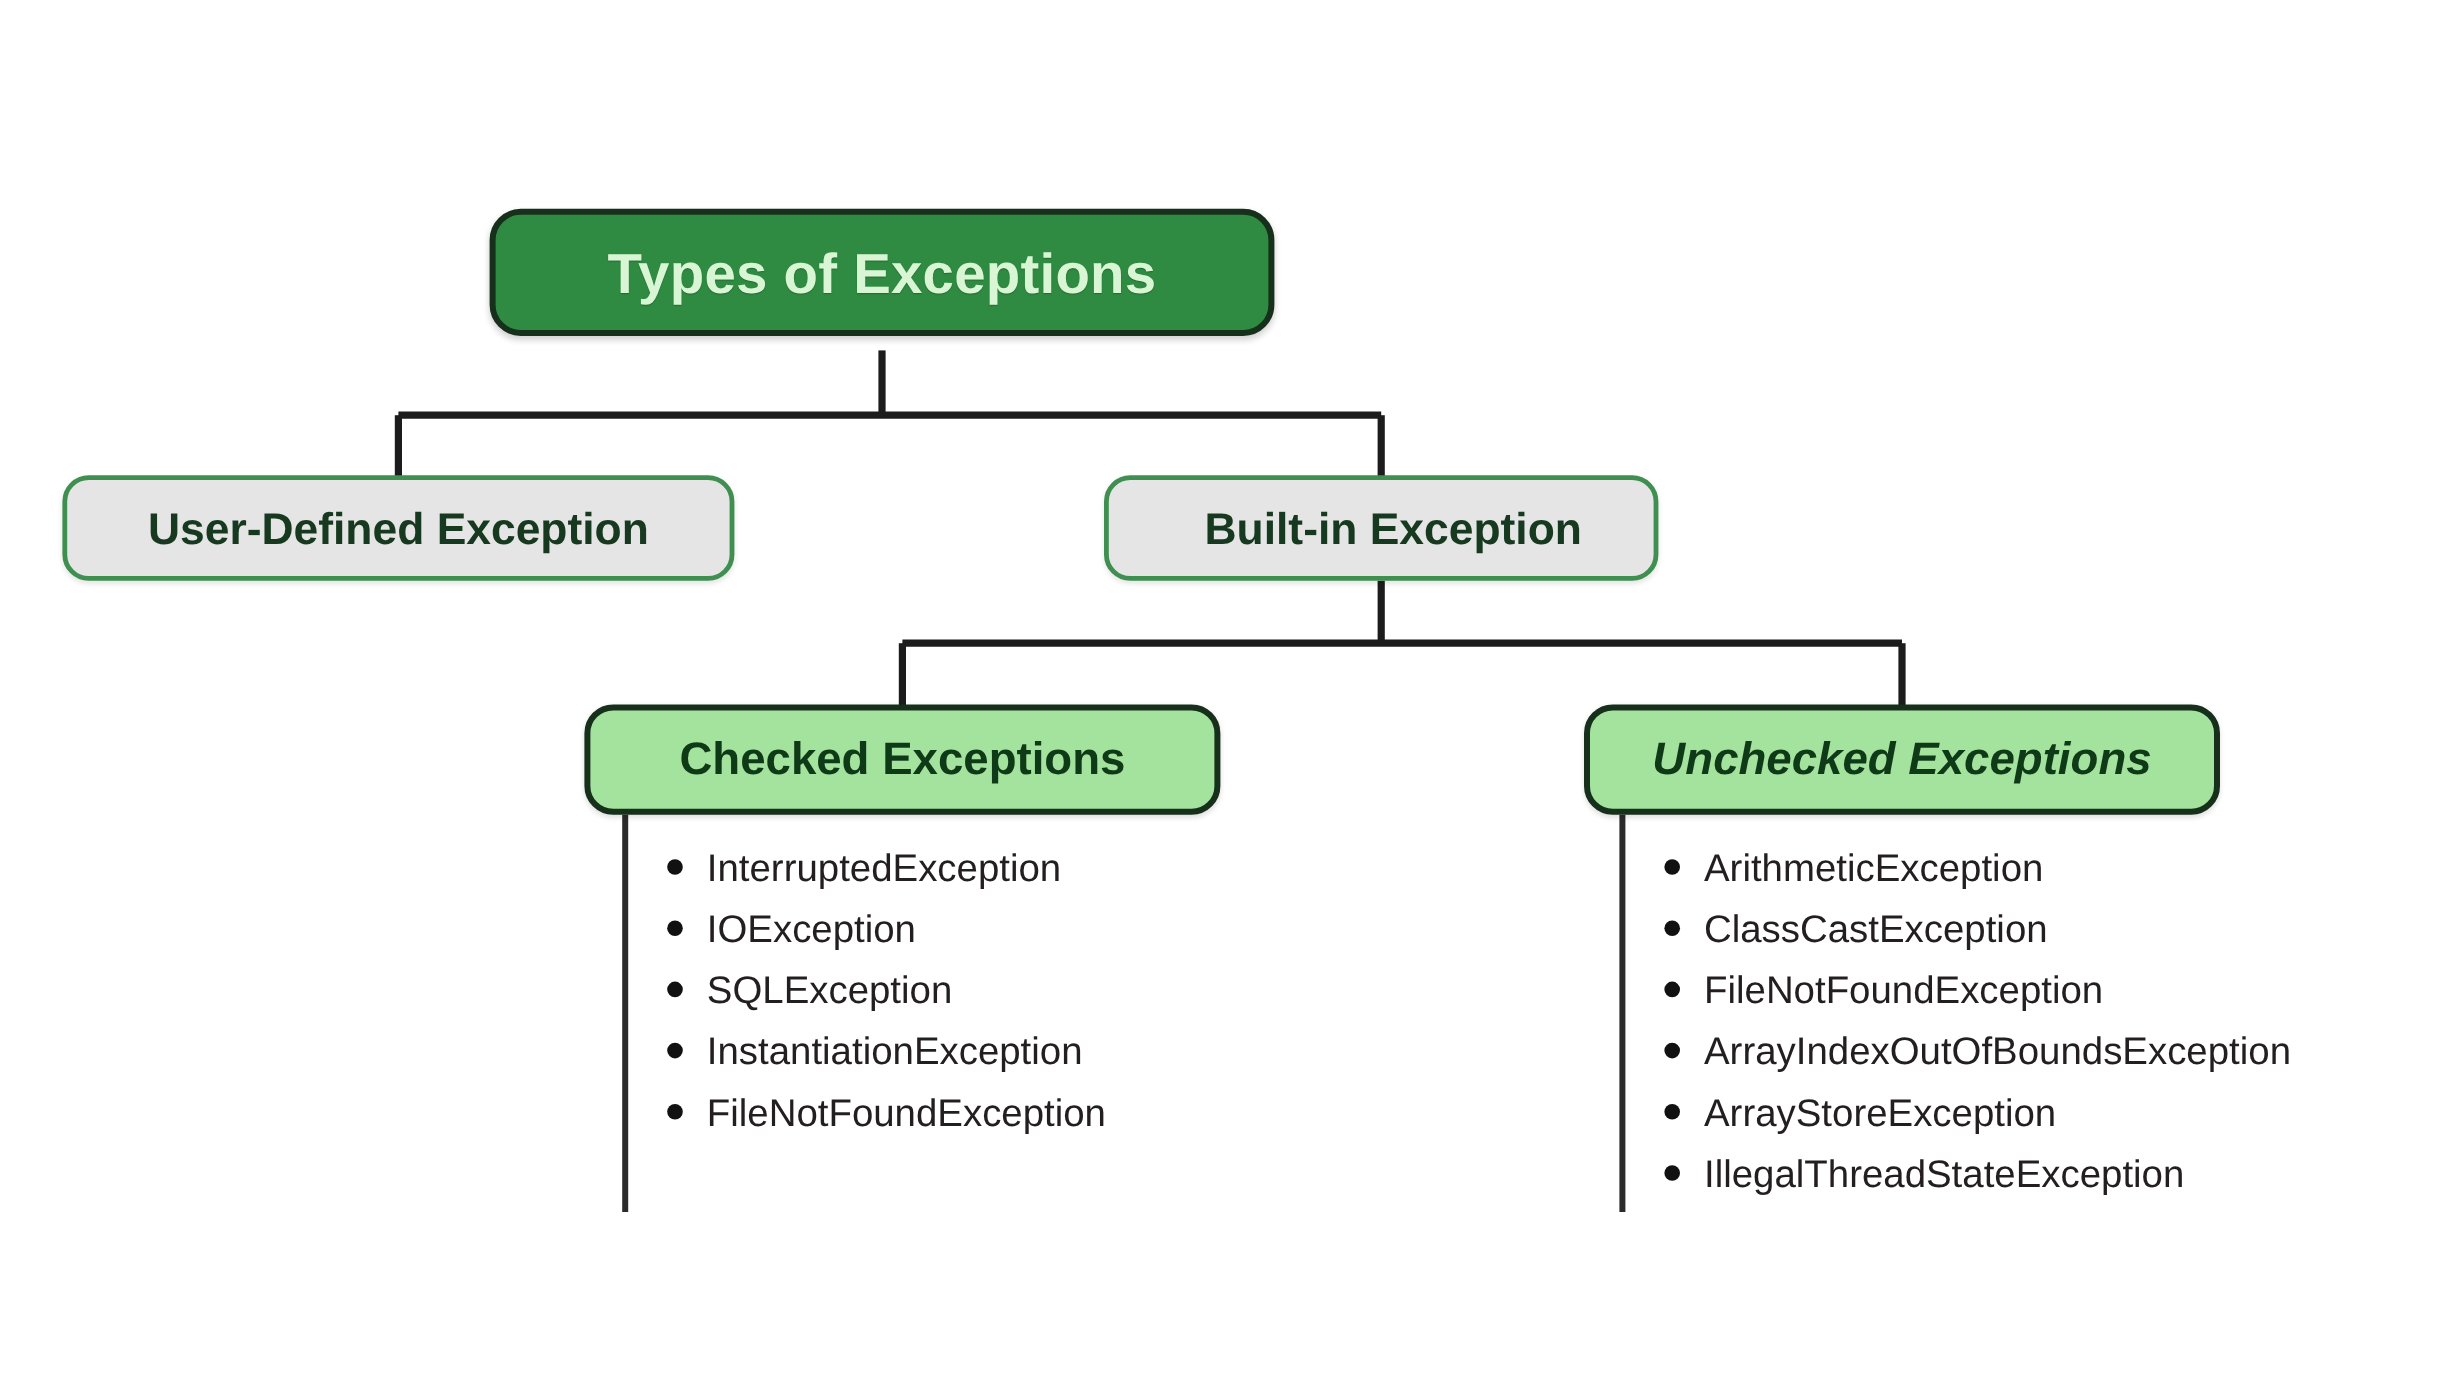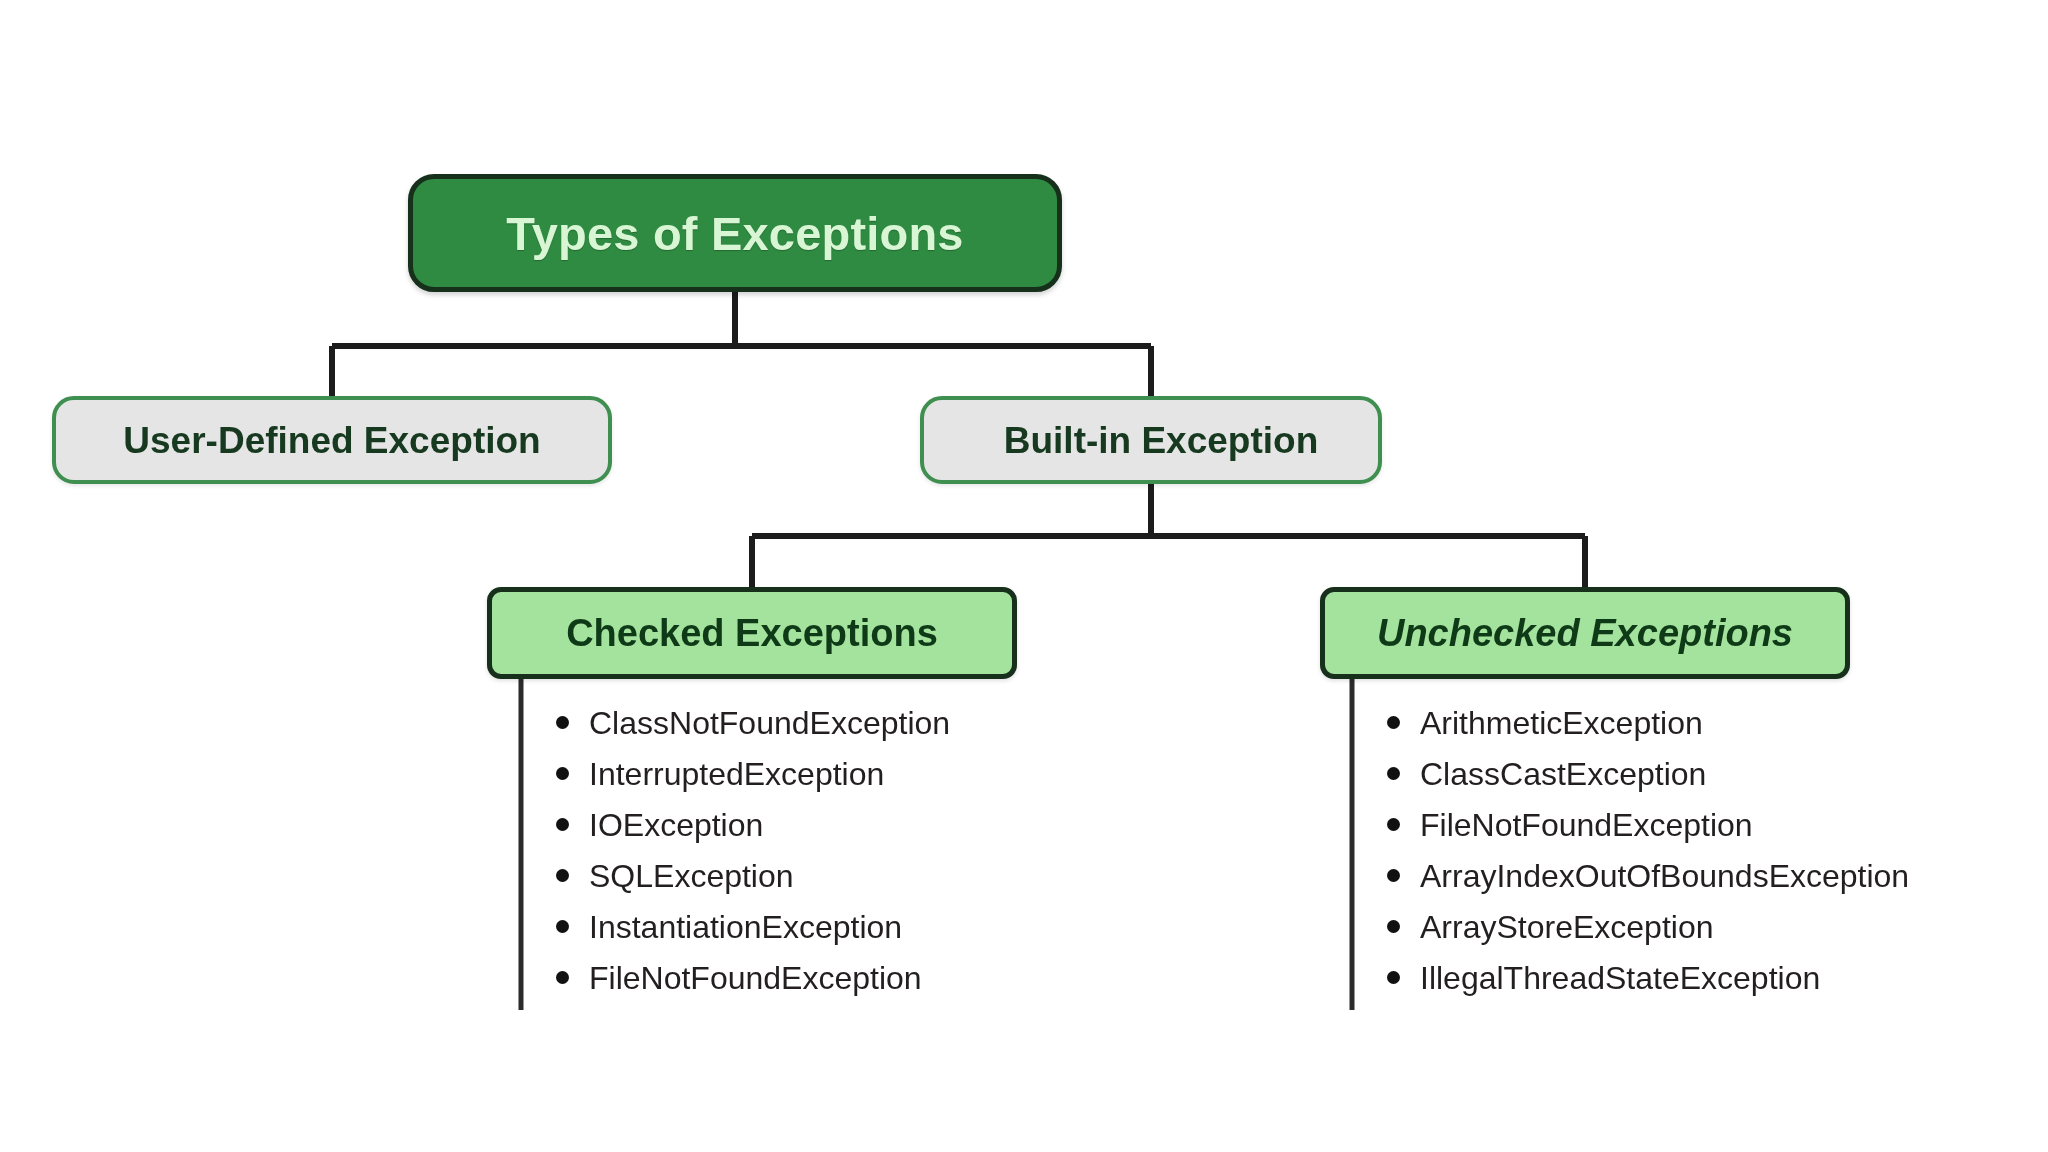--- a/index.html
+++ b/index.html
@@ -48,21 +48,21 @@
   .node .node-label {
     display: block;
     line-height: 1;
   }
 
   
   .node.root {
     left: 408px;
     top: 174px;
     width: 654px;
-    height: 118px;
+    height: 106px;
     background: #2F8B41;
     border: 5px solid #17301c;
     border-radius: 26px;
     box-shadow: 0 3px 5px rgba(0,0,0,0.18);
   }
   .node.root .node-label {
     color: #d9f6d4;
     font-size: 47px;
     font-weight: bold;
     letter-spacing: 0.2px;
@@ -93,21 +93,21 @@
     top: 396px;
     width: 462px;
     padding-left: 20px;
   }
 
   
   .node.level3 {
     height: 92px;
     background: #a4e39d;
     border: 5px solid #17301c;
-    border-radius: 14px;
+    border-radius: 24px;
     box-shadow: 0 2px 4px rgba(0,0,0,0.12);
     text-align: right;
   }
   .node.level3 .node-label {
     color: #0f3a17;
     font-size: 38px;
     font-weight: bold;
   }
 
   .node.checked {
@@ -195,24 +195,20 @@
     <span class="node-label">Checked Exceptions</span>
   </div>
 
   <div class="node level3 unchecked">
     <span class="node-label">Unchecked Exceptions</span>
   </div>
 
   <ul class="bullet-list left-list">
     <li>
       <span class="bullet-dot"></span>
-      <span class="bullet-text">ClassNotFoundException</span>
-    </li>
-    <li>
-      <span class="bullet-dot"></span>
       <span class="bullet-text">InterruptedException</span>
     </li>
     <li>
       <span class="bullet-dot"></span>
       <span class="bullet-text">IOException</span>
     </li>
     <li>
       <span class="bullet-dot"></span>
       <span class="bullet-text">SQLException</span>
     </li>

